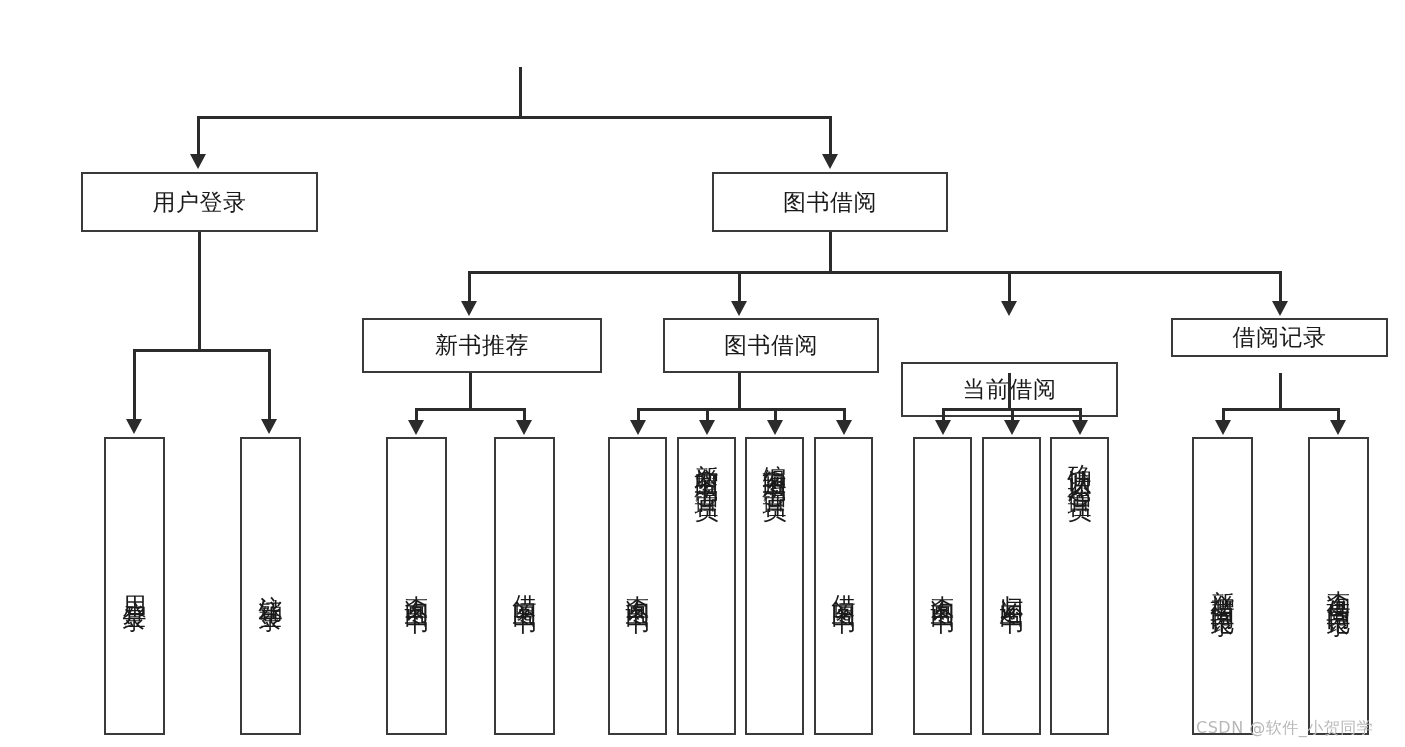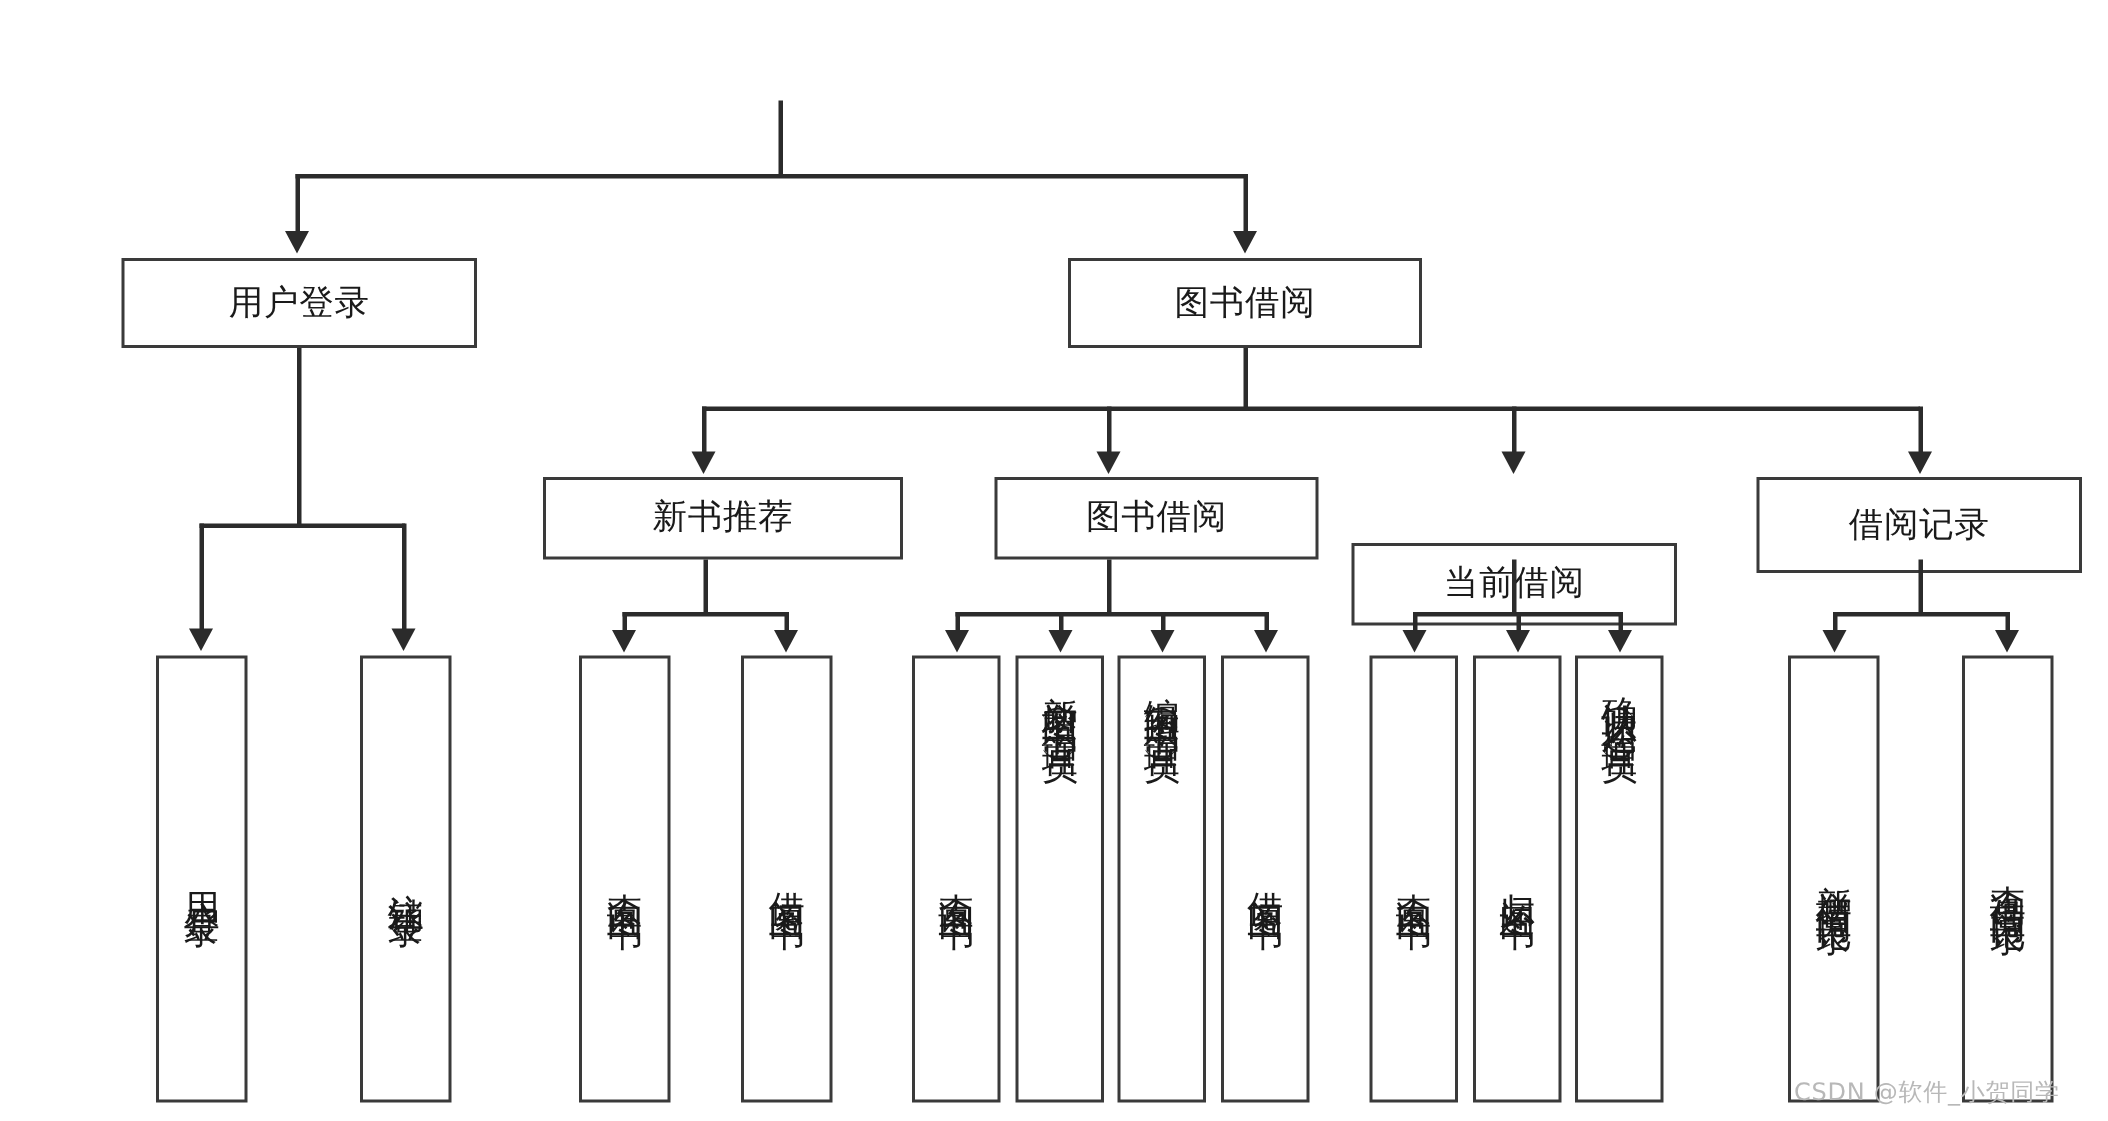--- a/index.html
+++ b/index.html
@@ -135,21 +135,21 @@
 
   <div class="node horiz" style="left:362px; top:318px; width:240px; height:55px;">
     <span class="label">新书推荐</span>
   </div>
   <div class="node horiz" style="left:631px; top:318px; width:216px; height:55px;margin-left:32px;">
     <span class="label">图书借阅</span>
   </div>
   <div class="node horiz" style="left:901px; top:318px; width:217px; height:55px;margin-top:44px;">
     <span class="label">当前借阅</span>
   </div>
-  <div class="node horiz" style="left:1171px; top:318px; width:217px; height:64px;">
+  <div class="node horiz" style="left:1171px; top:318px; width:217px; height:39px;">
     <span class="label">借阅记录</span>
   </div>
 
   <div class="vline" style="left:469px; top:373px; height:36px;"></div>
   <div class="hline" style="left:415px; top:408px; width:110px;"></div>
   <div class="vline" style="left:415px; top:408px; height:14px;"></div>
   <div class="arrow" style="left:408px; top:420px;"></div>
   <div class="vline" style="left:523px; top:408px; height:14px;"></div>
   <div class="arrow" style="left:516px; top:420px;"></div>
 

